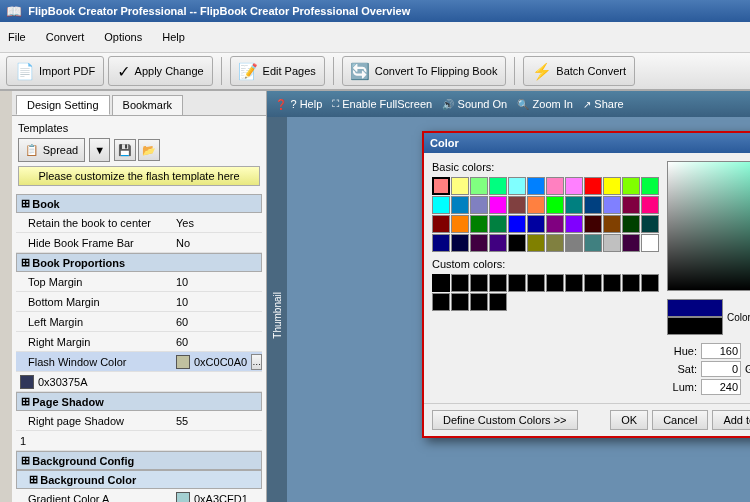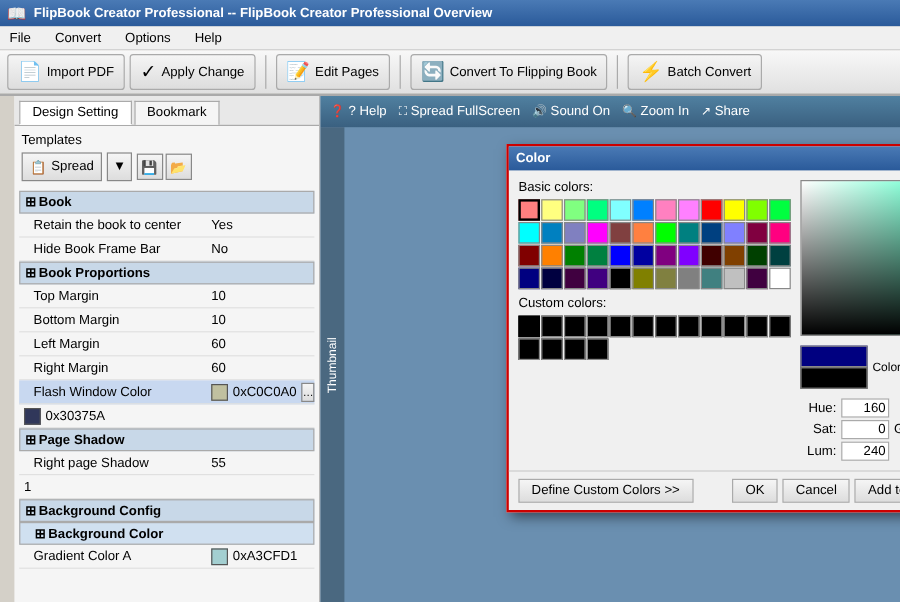--- a/index.html
+++ b/index.html
@@ -14,21 +14,21 @@
       align-items: center;
       padding: 0 6px;
       font-size: 11px;
       font-weight: bold;
     }
     .title-bar-icon { margin-right: 6px; font-size: 13px; }
 
     
     .menu-bar {
       background: #f0f0f0;
-      height: 20px;
+      height: 31px;
       display: flex;
       align-items: center;
       padding: 0 4px;
       border-bottom: 1px solid #ccc;
       gap: 12px;
     }
     .menu-item { cursor: pointer; padding: 2px 4px; font-size: 11px; }
 
     
     .toolbar {
@@ -386,20 +386,21 @@
         <button class="template-btn">
           <span>📋</span>
           <span>Spread</span>
         </button>
         <button class="template-arrow">▼</button>
         <div class="template-icons">
           <div class="template-small-icon">💾</div>
           <div class="template-small-icon">📂</div>
         </div>
       </div>
+      <button class="customize-btn">Please customize the flash template here</button>
     </div>
 
     <div class="settings-list">
 
       <div class="settings-group-header">
         <span>⊞</span>
         <span>Book</span>
       </div>
       <div class="settings-row">
         <span class="settings-name">Retain the book to center</span>
@@ -472,21 +473,21 @@
           <span>0xA3CFD1</span>
         </span>
       </div>
 
     </div>
   </div>
 
   <div class="right-panel">
     <div class="preview-toolbar">
       <span class="preview-btn">❓ <span>? Help</span></span>
-      <span class="preview-btn">⛶ <span>Spread FullScreen</span></span>
+      <span class="preview-btn">⛶ <span>Enable FullScreen</span></span>
       <span class="preview-btn">🔊 <span>Sound On</span></span>
       <span class="preview-btn">🔍 <span>Zoom In</span></span>
       <span class="preview-btn">↗ <span>Share</span></span>
     </div>
 
     <div class="thumbnail-sidebar">
       <span class="thumbnail-text">Thumbnail</span>
     </div>
 
     <div class="arrow-circle"></div>

